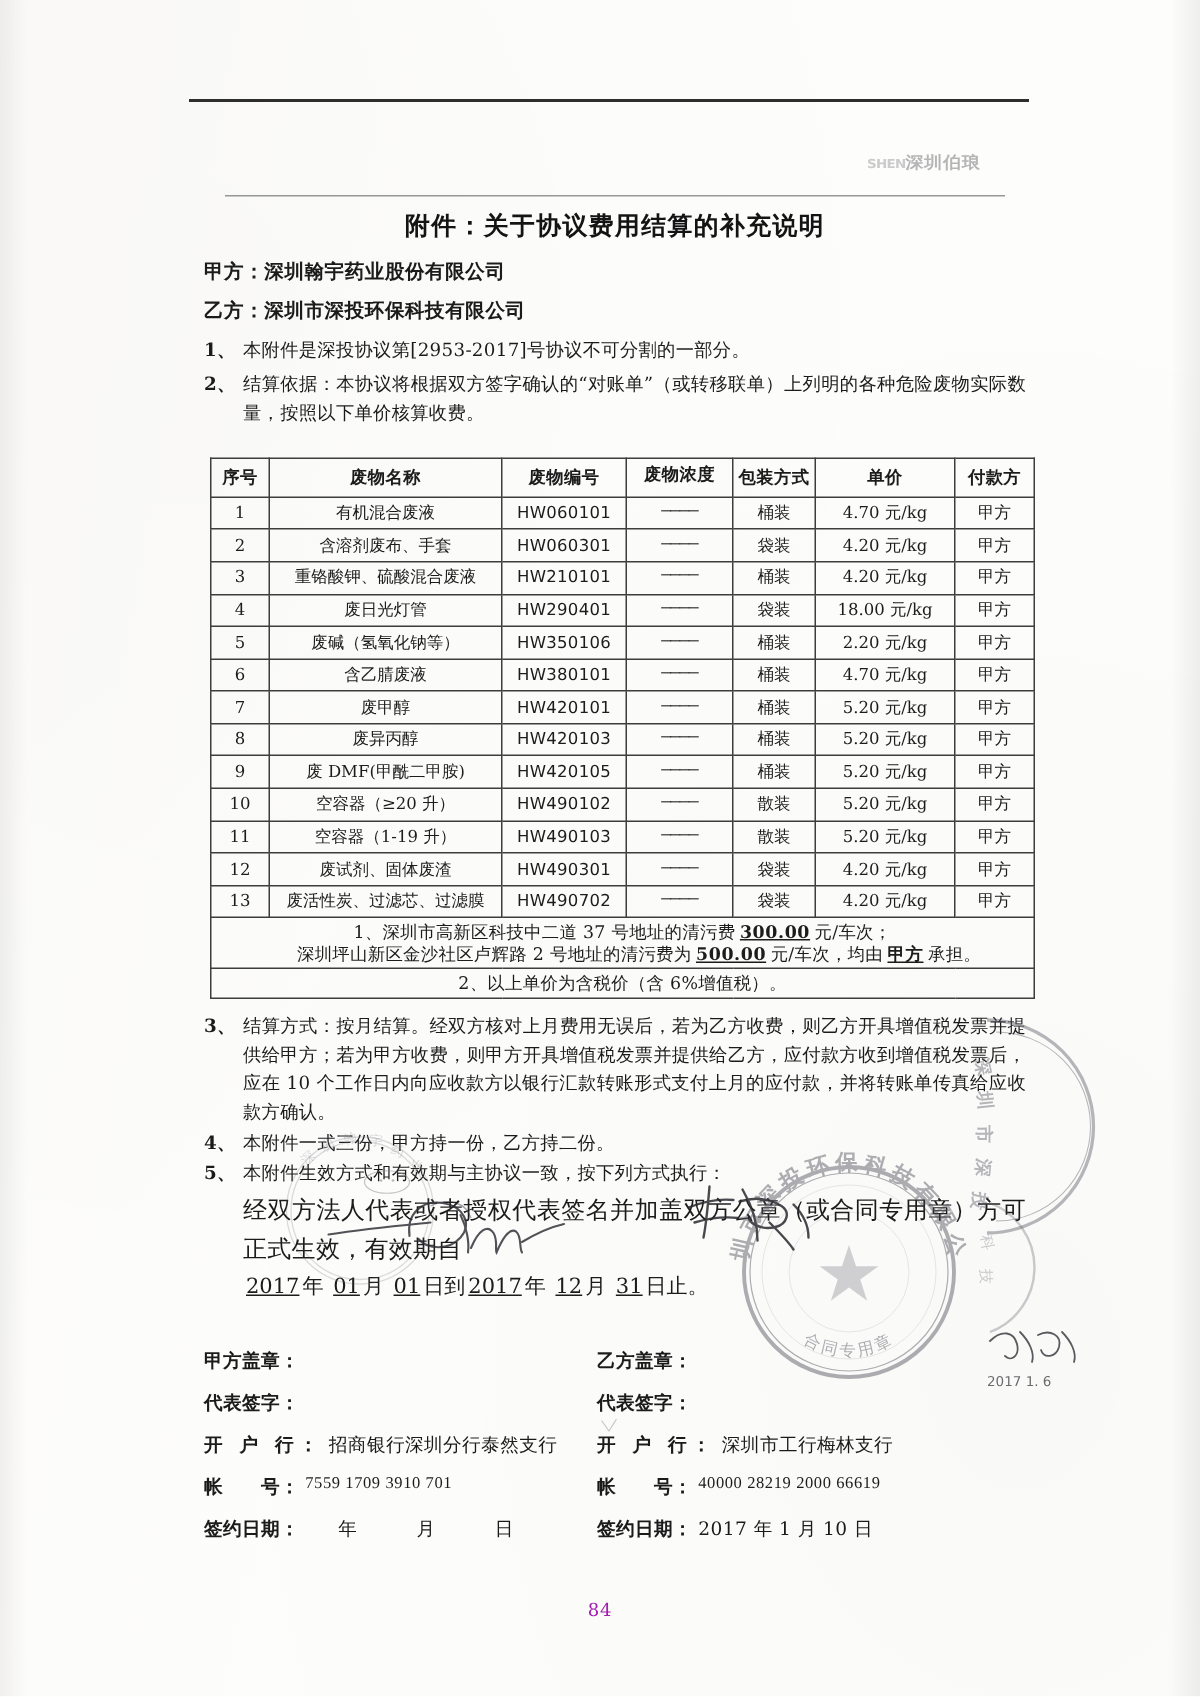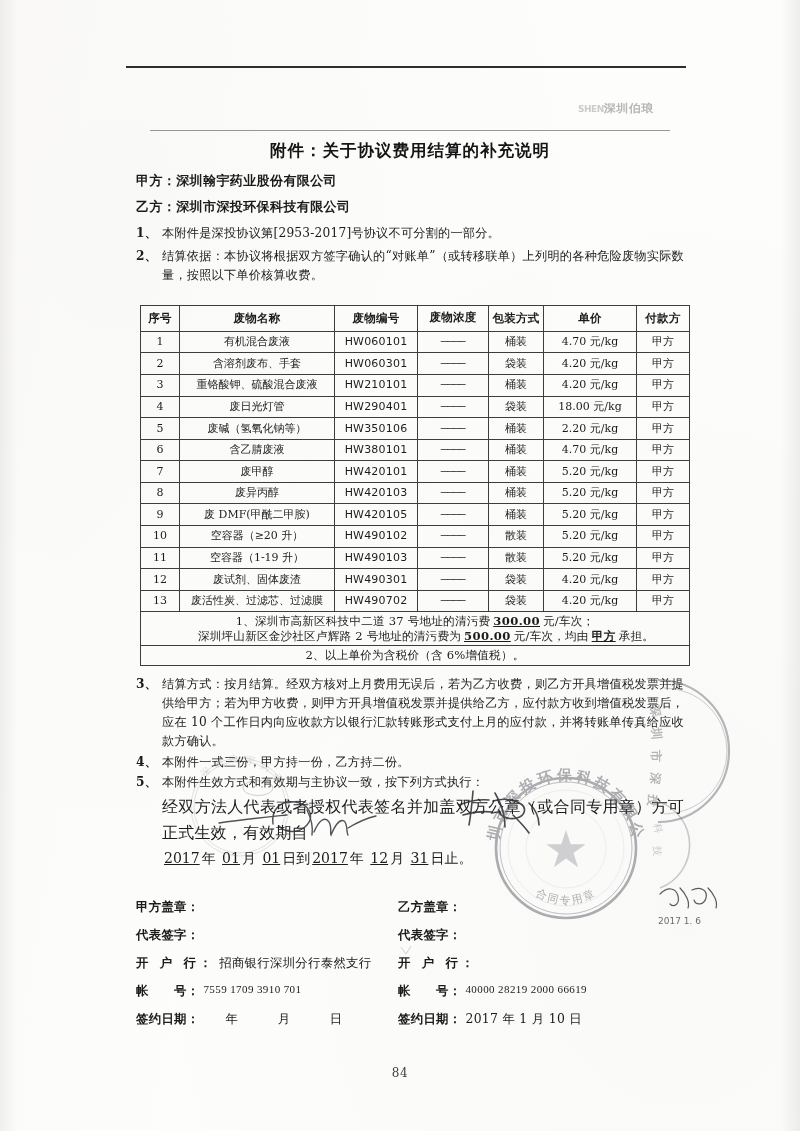--- a/index.html
+++ b/index.html
@@ -246,21 +246,21 @@
   }
 
   
   .page-no {
     position: absolute;
     left: 0; right: 0;
     top: 1066px;
     text-align: center;
     font-family: "DejaVu Serif", "Liberation Serif", serif;
     font-size: 12px;
-    color: #404040;
+    color: #a21caf;
     letter-spacing: 0.5px;
   }
 </style>
 </head>
 <body>
 
 <div class="page">
 
   <div class="paper-tint"></div>
   <div class="scan-edge-left"></div>
@@ -489,20 +489,21 @@
 
       <div class="sig-col right">
         <div class="sig-row">
           <span class="sig-label">乙方盖章：</span>
         </div>
         <div class="sig-row">
           <span class="sig-label">代表签字：</span>
         </div>
         <div class="sig-row">
           <span class="sig-label spread">开 户 行：</span>
+          <span class="sig-val">深圳市工行梅林支行</span>
         </div>
         <div class="sig-row">
           <span class="sig-label">帐　　号：</span>
           <span class="sig-val num">40000 28219 2000 66619</span>
         </div>
         <div class="sig-row">
           <span class="sig-label">签约日期：</span>
           <span class="sig-val">2017 年  1 月 10 日</span>
         </div>
       </div>

